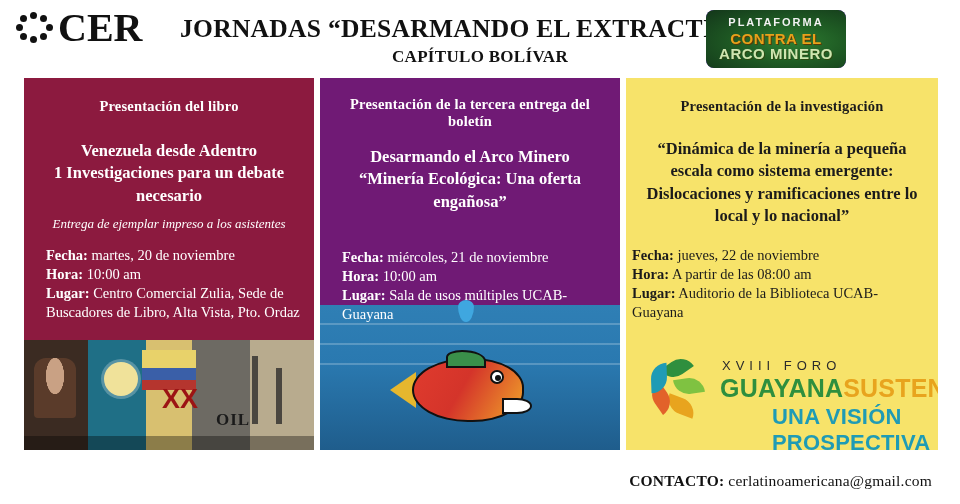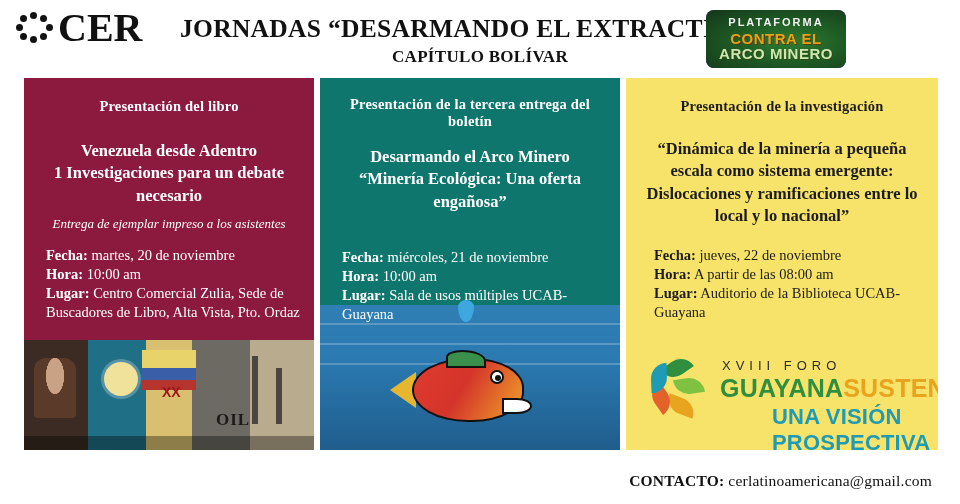--- a/index.html
+++ b/index.html
@@ -123,21 +123,21 @@
     position: absolute;
     left: 24px; top: 78px;
     width: 914px; height: 372px;
     display: flex;
   }
   .panel {
     position: relative;
     overflow: hidden;
   }
   .p1 { width: 290px; background: #8c1a3f; }
-  .p2 { width: 300px; margin-left: 6px; background: #0f766e; }
+  .p2 { width: 300px; margin-left: 6px; background: #701a75; }
   .p3 { width: 312px; margin-left: 6px; background: #f7e36a; }
 
   .p1 .ptext, .p2 .ptext { color: #ffffff; }
   .p3 .ptext { color: #1b1b1b; }
 
   .ptext { position: relative; z-index: 3; }
 
   .p-lead {
     text-align: center;
     font-weight: bold;
@@ -187,21 +187,21 @@
     position:absolute; left:80px; top:22px; width:34px; height:34px;
     border-radius:50%; background:#f0e29a;
     box-shadow: 0 0 0 3px rgba(255,255,255,0.25);
   }
   .p1-img .flag {
     position:absolute; left:118px; top:10px; width:54px; height:40px;
     background: linear-gradient(#e8d26a 0 45%, #3a5fa8 45% 75%, #b5352e 75% 100%);
   }
   .p1-img .xx {
     position:absolute; left:138px; top:44px;
-    color:#9c1414; font-weight:bold; font-size:14px; font-family:"Liberation Sans",sans-serif;
+    color:#9c1414; font-weight:bold; font-size:27px; font-family:"Liberation Sans",sans-serif;
   }
   .p1-img .oil {
     position:absolute; left:192px; top:70px;
     color:#1a1a1a; font-weight:bold; font-size:17px; font-family:"Liberation Serif",serif;
     letter-spacing:1px;
   }
   .p1-img .tower {
     position:absolute; left:228px; top:16px; width:6px; height:68px;
     background:#4a463f;
   }
@@ -261,21 +261,21 @@
   }
   .p2-fish .mouth {
     position:absolute; left:108px; top:48px; width:30px; height:16px;
     background:#ffffff; border:2px solid #111;
     border-radius: 0 50% 50% 0;
   }
 
   
   .p3-lead { position: absolute; left: 14px; top: 20px; width: 284px; }
   .p3-head { position: absolute; left: 12px; top: 60px; width: 288px; }
-  .p3-det  { position: absolute; left: 28px; top: 168px; width: 276px; }
+  .p3-det  { position: absolute; left: 6px; top: 168px; width: 276px; }
 
   .p3-logo {
     position:absolute; left: 14px; bottom: 8px; width: 290px; height: 92px; z-index:2;
   }
   .leafmark { position:absolute; left: 4px; top: 8px; width: 66px; height: 66px; }
   .leafmark i {
     position:absolute; display:block; width: 30px; height: 16px;
     border-radius: 0 16px 0 16px;
   }
   .l1 { background:#2f8f3e; left: 18px; top: 2px; transform: rotate(-35deg); }

